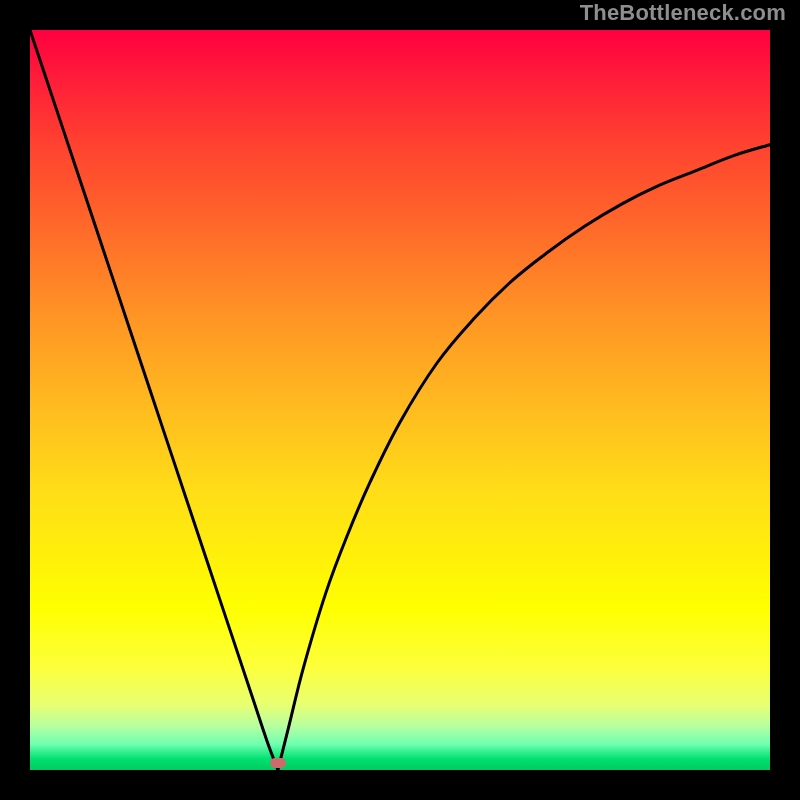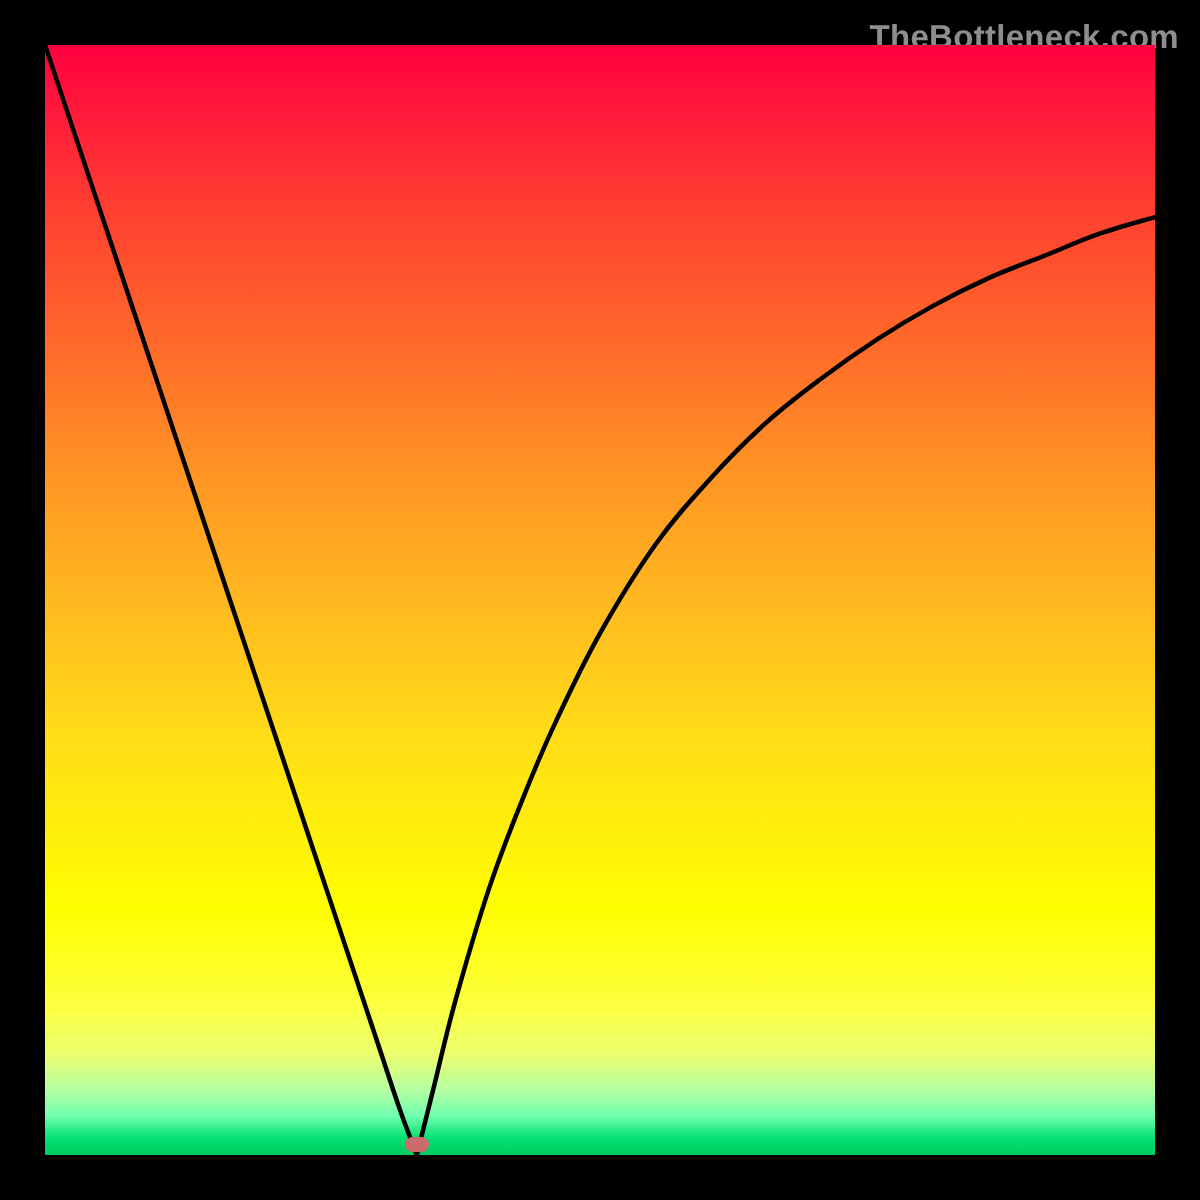--- a/index.html
+++ b/index.html
@@ -30,21 +30,21 @@
       #fdff3a 86%,
       #eaff70 91%,
       #b8ffa0 94%,
       #70ffb0 96.5%,
       #00e070 98.5%,
       #00cc60 100%
     );
   }
   .watermark {
     position: absolute;
-    top: 12px;
+    top: 0;
     right: 14px;
     color: #8e8e8e;
     font-size: 22px;
     font-weight: 600;
     letter-spacing: 0.2px;
     user-select: none;
   }
   svg.curve {
     position: absolute;
     left: 0;

